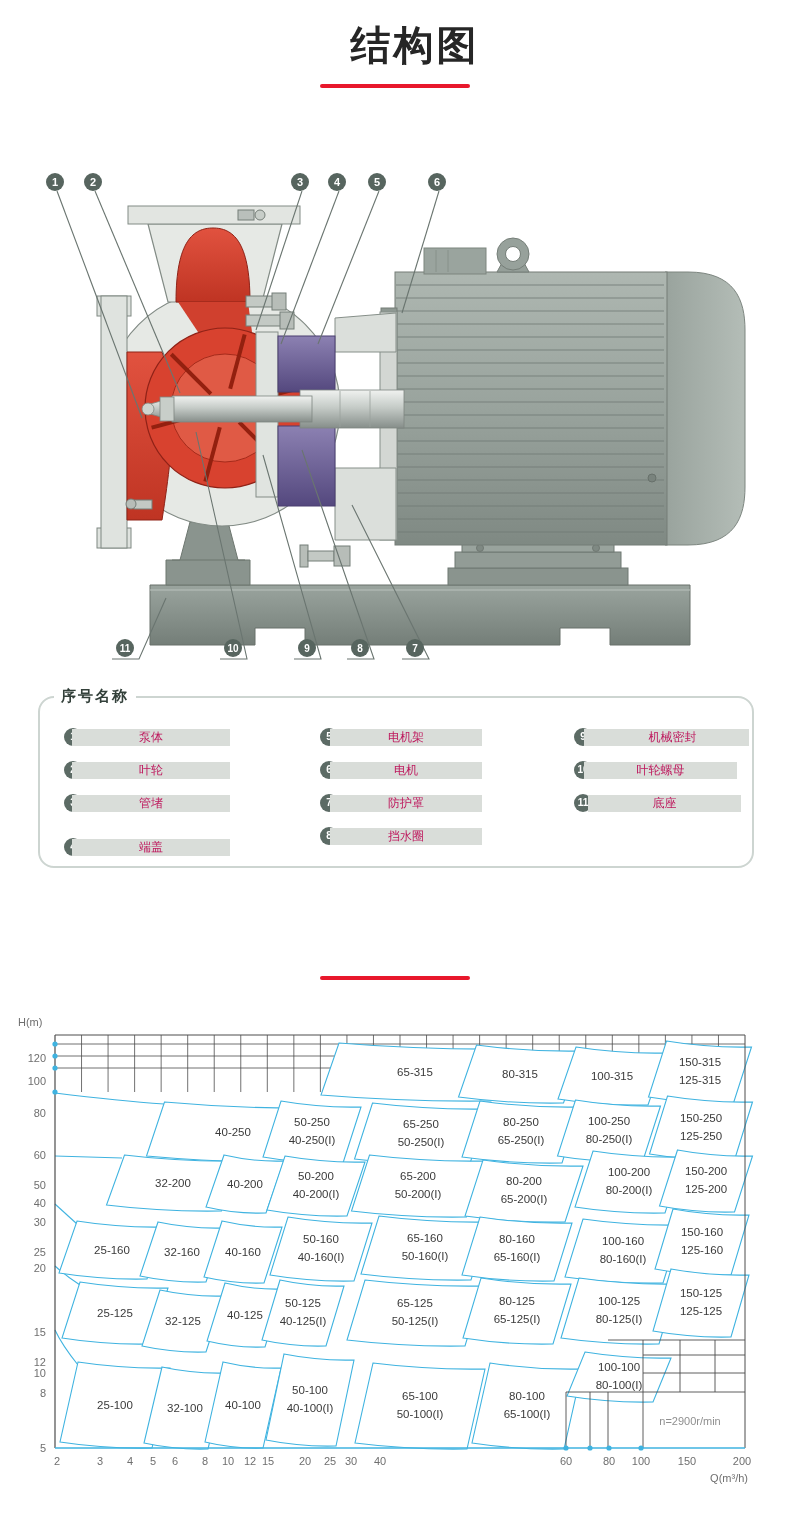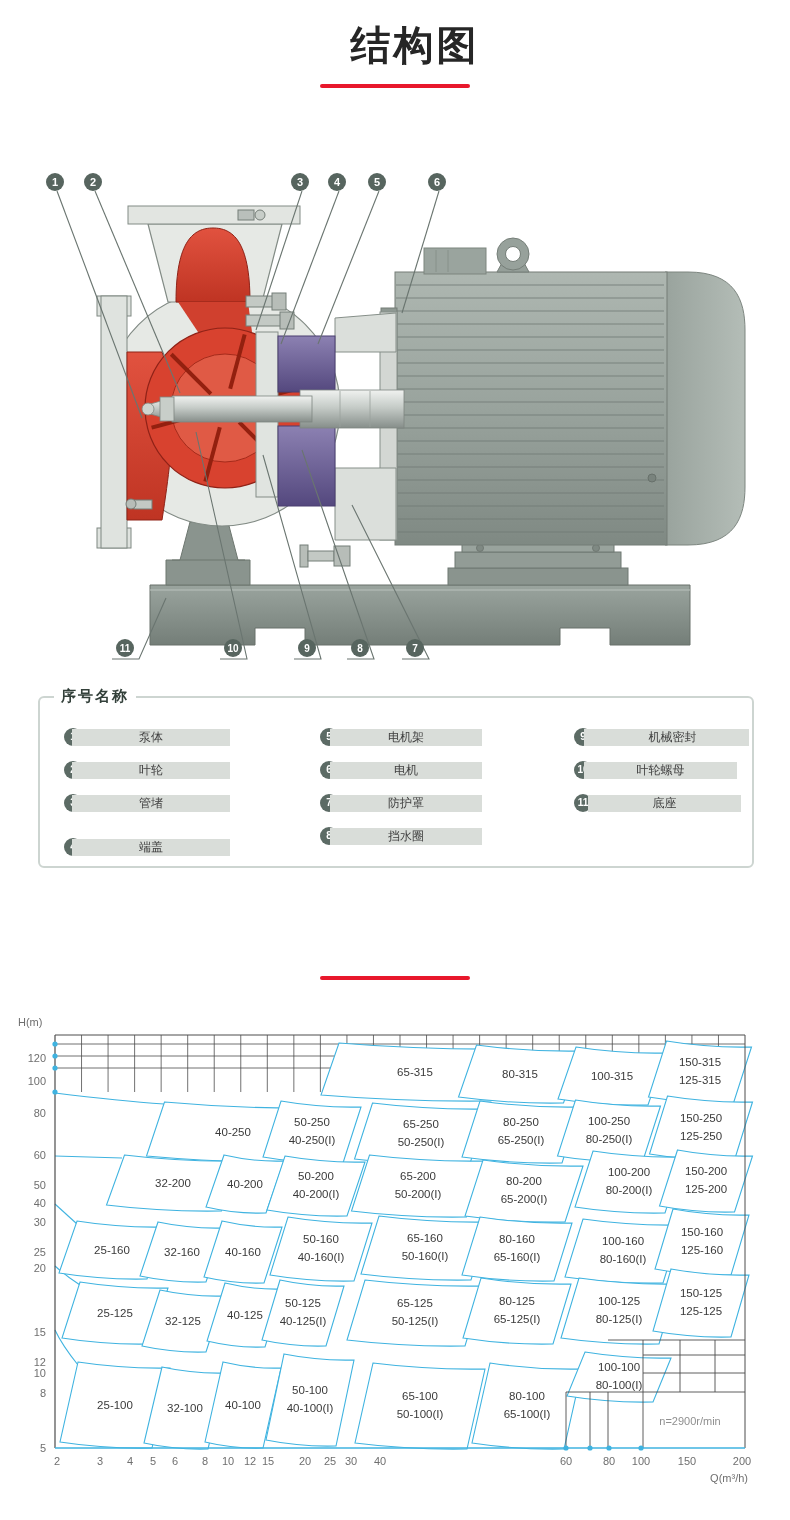--- a/index.html
+++ b/index.html
@@ -4,29 +4,29 @@
 <style>
   html,body{margin:0;padding:0;background:#fff;}
   .page{position:relative;width:790px;height:1520px;background:#fff;overflow:hidden;
         font-family:"Liberation Sans","DejaVu Sans",sans-serif;}
   .sec-title{position:absolute;left:0;width:790px;text-align:center;
              font-size:40px;font-weight:bold;color:#262626;letter-spacing:3px;margin-left:20px;}
   .sec-underline{position:absolute;left:320px;width:150px;height:4px;border-radius:2px;}
   #pump-svg{position:absolute;left:0;top:150px;}
   #chart-svg{position:absolute;left:0;top:1000px;}
   .parts-panel{position:absolute;left:38px;top:696px;width:712px;height:168px;
-               border:2px solid #cdd5d1;border-radius:6px;background:#fff;}
+               border:2px solid #cdd5d1;border-radius:16px;background:#fff;}
   .parts-legend{position:absolute;top:-11px;left:14px;background:#fff;padding:0 7px;
                 font-size:15px;font-weight:bold;color:#33403a;letter-spacing:2px;}
   .part-row{position:absolute;height:22px;}
   .part-num{position:absolute;left:0;top:2px;width:18px;height:18px;border-radius:50%;
             background:#5c6b65;color:#fff;font-size:10px;font-weight:bold;
             text-align:center;line-height:18px;}
   .part-bar{position:absolute;top:3px;height:17px;background:#d9ddd9;
-            font-size:12px;color:#404040;text-align:center;line-height:17px;}
+            font-size:12px;color:#be185d;text-align:center;line-height:17px;}
 </style>
 </head>
 <body>
 
 <div class="page">
 
   <div class="sec-title" style="top:18px;">结构图</div>
   <div class="sec-underline" style="top:84px;background:#e8182c;"></div>
 
   <svg id="pump-svg" width="790" height="540" viewBox="0 150 790 540">

